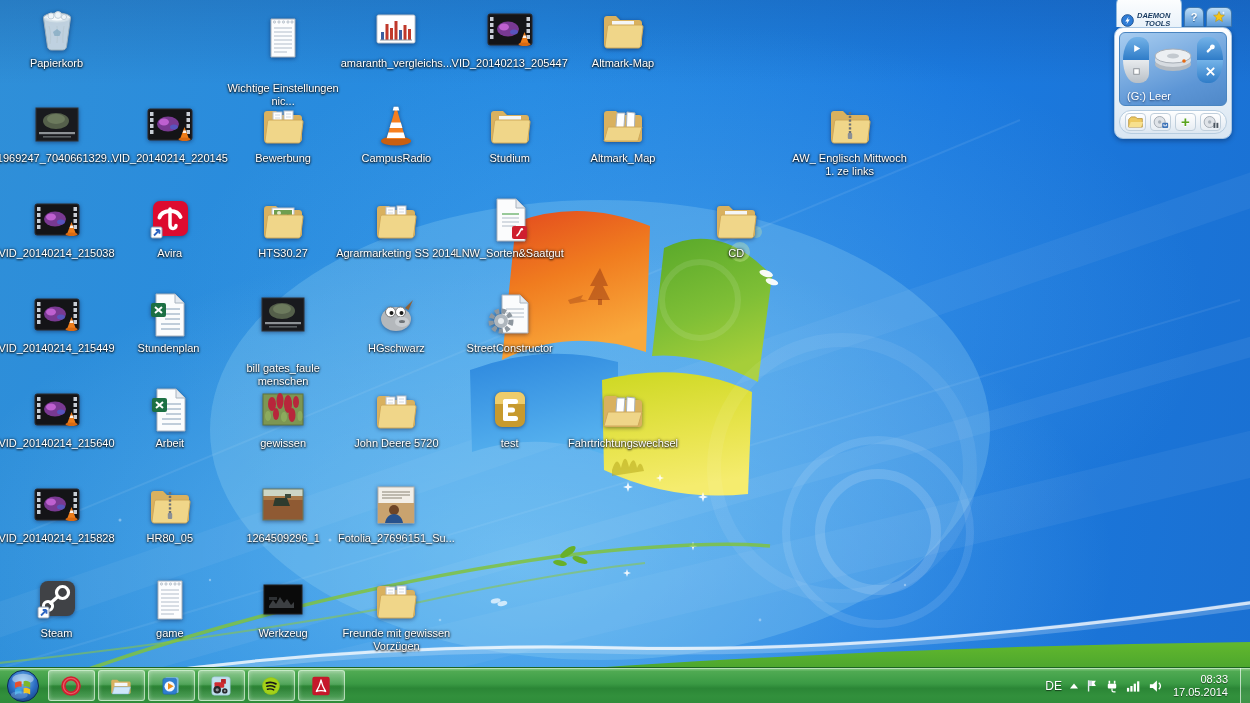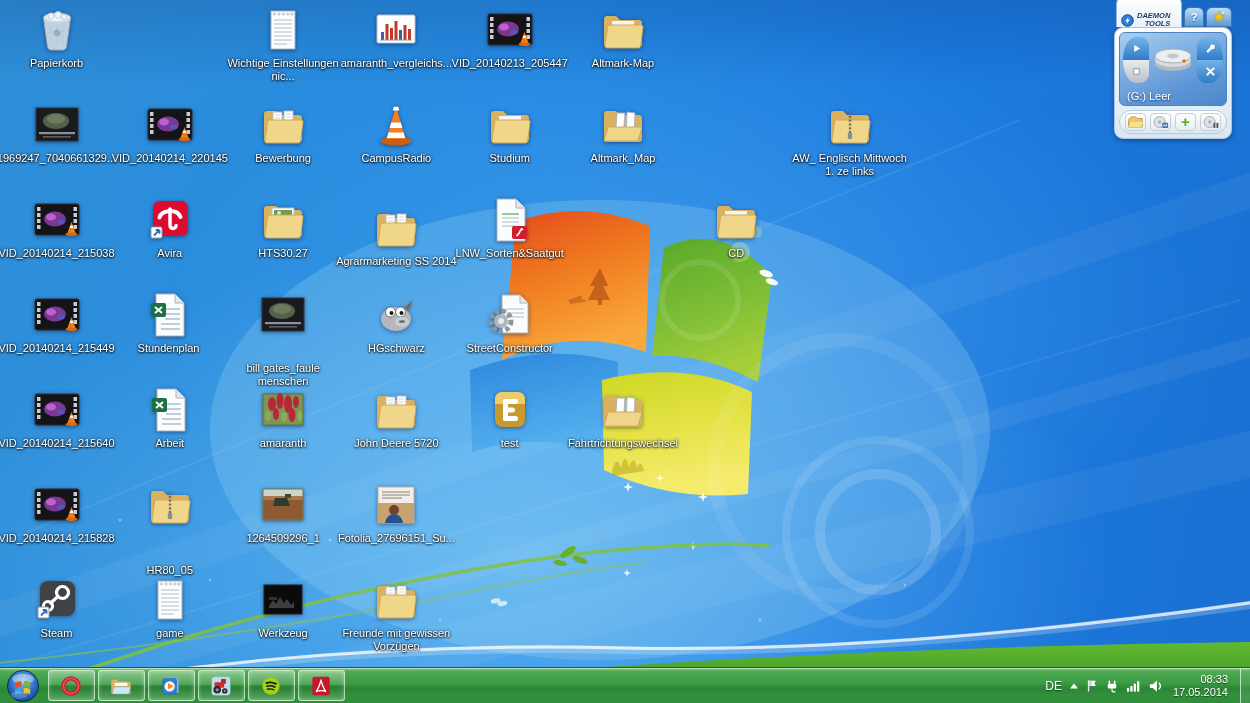--- a/index.html
+++ b/index.html
@@ -173,21 +173,21 @@
               <circle cx="18" cy="10" r="3"></circle>
               <circle cx="25" cy="9" r="3.4"></circle>
               <circle cx="31" cy="11" r="2.6"></circle>
             </g>
             <path d="M16 20 c2 6 2 14 1 18 M24 20 c.5 6 .5 12 0 17 M31 20 c-1 6-1.5 12-1 17" stroke="#b9c9d4" fill="none"></path>
             <path d="M20 26 l4-3 4 3 -1.5 4 h-5 Z" fill="#7fa7c0" opacity="0.7"></path>
           </svg>
         </span>
     <span class="icon-label">Papierkorb</span>
   </div>
-      <div class="dicon" style="left: 226.6px; top: 6px;">
+      <div class="dicon" style="left: 226.6px; top: 14px; gap: 17px;">
     <span class="icon-art">
           <svg viewBox="0 0 48 48">
             <path d="M12 5 h24 v38 H12 Z" fill="#fcfdfe" stroke="#a8b2bd"></path>
             <g fill="#dfe5ea" stroke="#a8b2bd" stroke-width="0.6">
               <circle cx="15.5" cy="8" r="1.2"></circle>
               <circle cx="20" cy="8" r="1.2"></circle>
               <circle cx="24.5" cy="8" r="1.2"></circle>
               <circle cx="29" cy="8" r="1.2"></circle>
               <circle cx="33" cy="8" r="1.2"></circle>
             </g>
@@ -399,21 +399,21 @@
             <path d="M5 13 c0-1.7 1.3-3 3-3 h9 l4 4 h19 c1.7 0 3 1.3 3 3 v21 c0 1.7-1.3 3-3 3 H8 c-1.7 0-3-1.3-3-3 Z" fill="#d9b15f"></path>
             <rect x="13" y="12" width="22" height="14" fill="#fff" stroke="#b9c2cc"></rect>
             <rect x="15" y="14" width="18" height="10" fill="#6f9e4f"></rect>
             <circle cx="20" cy="17" r="2" fill="#dfe8c8"></circle>
             <path d="M15 24 l5-5 4 3 5-4 4 6 Z" fill="#55793b"></path>
             <path d="M6 40 l2.5-19 c.2-1.2 1-2 2.2-2 H42 c1.3 0 2.2 1 2 2.3 L41.6 40 c-.2 1.2-1 2-2.2 2 H8.2 c-1.3 0-2.4-1-2.2-2 Z" fill="#f0d689" stroke="#cfa95a"></path>
           </svg>
         </span>
     <span class="icon-label">HTS30.27</span>
   </div>
-      <div class="dicon" style="left: 339.9px; top: 204px; justify-content: flex-end;">
+      <div class="dicon" style="left: 339.9px; top: 196px; justify-content: flex-end;">
     <span class="icon-art">
           <svg viewBox="0 0 48 48">
             <path d="M5 13 c0-1.7 1.3-3 3-3 h9 l4 4 h19 c1.7 0 3 1.3 3 3 v21 c0 1.7-1.3 3-3 3 H8 c-1.7 0-3-1.3-3-3 Z" fill="#d9b15f"></path>
             <g fill="#fff" stroke="#b9c2cc">
               <rect x="14" y="11" width="9" height="13"></rect>
               <rect x="25" y="10" width="9" height="14"></rect>
             </g>
             <g stroke="#c3ccd5" stroke-width="0.8">
               <line x1="16" y1="14" x2="21" y2="14"></line>
               <line x1="16" y1="17" x2="21" y2="17"></line>
@@ -593,21 +593,21 @@
               <ellipse cx="17" cy="28" rx="3" ry="6"></ellipse>
               <ellipse cx="33" cy="29" rx="3.5" ry="7"></ellipse>
             </g>
             <g fill="#93b562" opacity="0.7">
               <ellipse cx="9" cy="30" rx="3" ry="5"></ellipse>
               <ellipse cx="25" cy="31" rx="3" ry="5"></ellipse>
               <ellipse cx="41" cy="30" rx="2.5" ry="5"></ellipse>
             </g>
           </svg>
         </span>
-    <span class="icon-label">amaranth</span>
+    <span class="icon-label">gewissen</span>
   </div>
       <div class="dicon" style="left: 339.9px; top: 386px;">
     <span class="icon-art">
           <svg viewBox="0 0 48 48">
             <path d="M5 13 c0-1.7 1.3-3 3-3 h9 l4 4 h19 c1.7 0 3 1.3 3 3 v21 c0 1.7-1.3 3-3 3 H8 c-1.7 0-3-1.3-3-3 Z" fill="#d9b15f"></path>
             <g fill="#fff" stroke="#b9c2cc">
               <rect x="14" y="11" width="9" height="13"></rect>
               <rect x="25" y="10" width="9" height="14"></rect>
             </g>
             <g stroke="#c3ccd5" stroke-width="0.8">
@@ -666,21 +666,21 @@
             <ellipse cx="22" cy="23" rx="11" ry="7.5" fill="#8b3fa8" opacity="0.85"></ellipse>
             <ellipse cx="18" cy="21" rx="5" ry="3.5" fill="#d06ae0" opacity="0.8"></ellipse>
             <ellipse cx="28" cy="26" rx="4" ry="2.5" fill="#4a5fd0" opacity="0.7"></ellipse>
             <path d="M38.5 26 l4.5 12 h-9 Z" fill="#ef7d1a"></path>
             <path d="M36.6 32 h3.9 l-.8-2.6 h-2.3 Z" fill="#fff" opacity="0.9"></path>
             <ellipse cx="38.5" cy="38.3" rx="6" ry="1.8" fill="#d96a12"></ellipse>
           </svg>
         </span>
     <span class="icon-label">VID_20140214_215828</span>
   </div>
-      <div class="dicon" style="left: 113.3px; top: 481px; gap: 32px;">
+      <div class="dicon" style="left: 113.3px; top: 481px;">
     <span class="icon-art">
           <svg viewBox="0 0 48 48">
             <path d="M5 13 c0-1.7 1.3-3 3-3 h9 l4 4 h19 c1.7 0 3 1.3 3 3 v21 c0 1.7-1.3 3-3 3 H8 c-1.7 0-3-1.3-3-3 Z" fill="#d9b15f"></path>
             <path d="M6 40 l2.5-19 c.2-1.2 1-2 2.2-2 H42 c1.3 0 2.2 1 2 2.3 L41.6 40 c-.2 1.2-1 2-2.2 2 H8.2 c-1.3 0-2.4-1-2.2-2 Z" fill="#f0d689" stroke="#cfa95a"></path>
             <line x1="24" y1="11" x2="24" y2="33" stroke="#6b6f75" stroke-width="2.4" stroke-dasharray="2.2 1.6"></line>
             <rect x="21.8" y="32" width="4.4" height="6" rx="1" fill="#8a8f96"></rect>
           </svg>
         </span>
     <span class="icon-label">HR80_05</span>
   </div>

